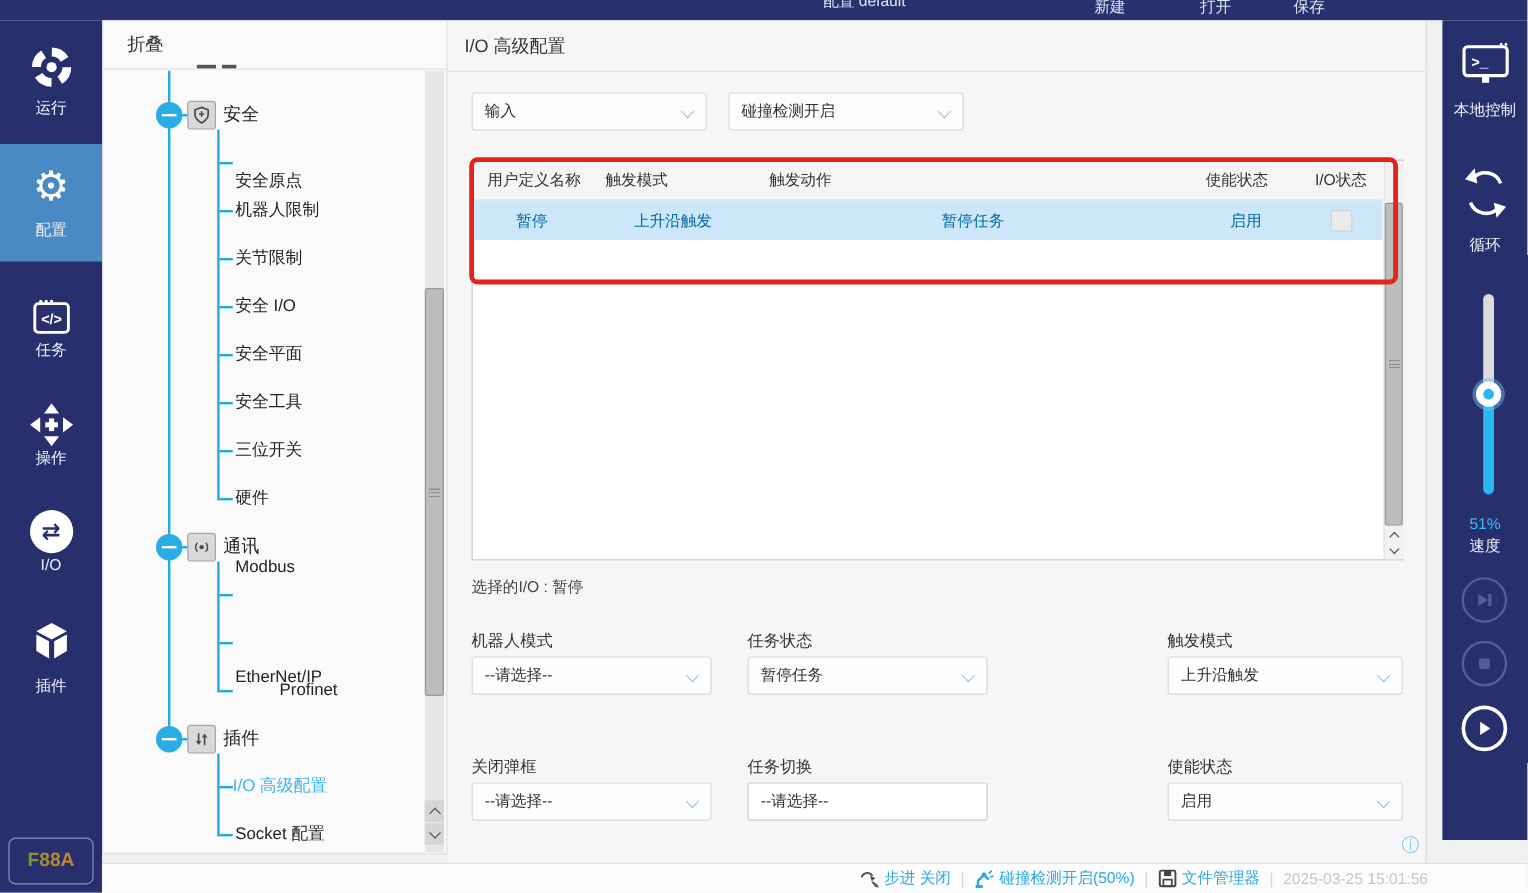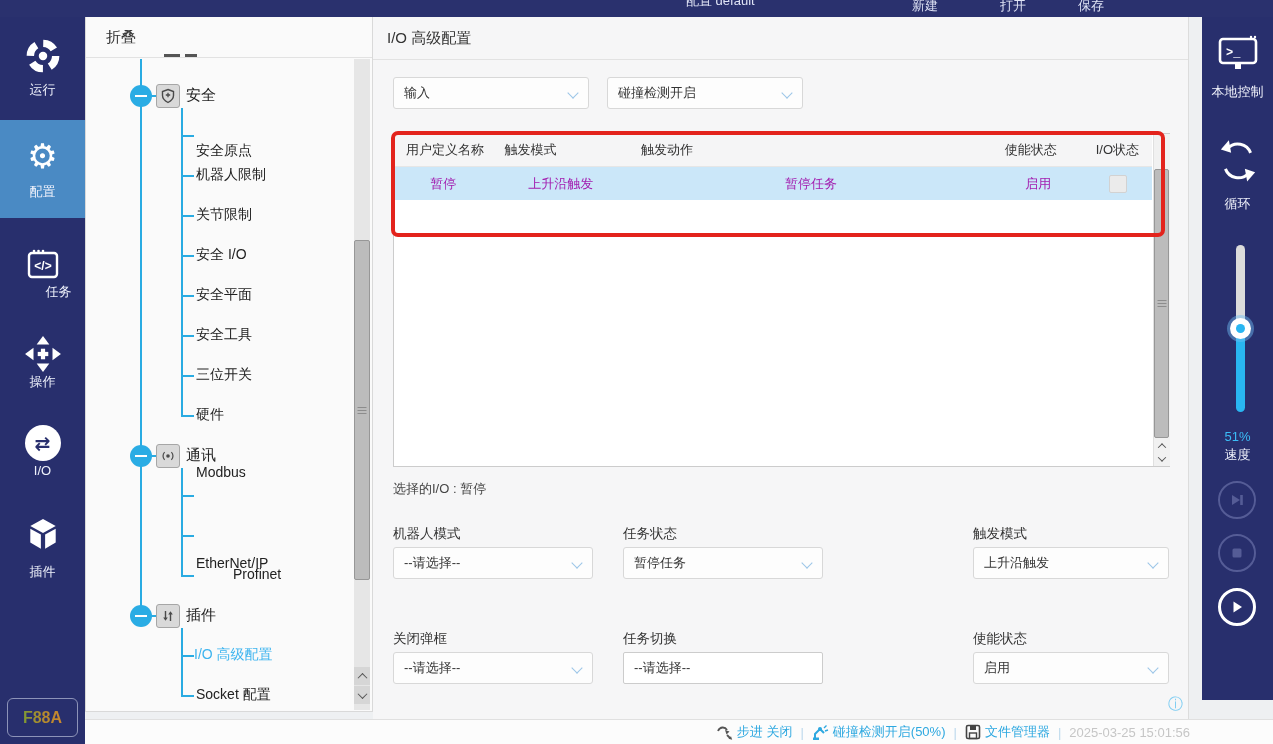--- a/index.html
+++ b/index.html
@@ -60,21 +60,21 @@
       box-sizing:border-box;display:flex;align-items:center;padding-left:10px;font-size:13px;color:#333;}
 
   
   .tablebox{position:absolute;left:20px;top:116px;width:777px;height:334px;background:#fff;
             border:1px solid #ccc;box-sizing:border-box;}
   .trow{position:absolute;left:0;width:758px;display:flex;}
   .trow .c1{width:13%;} .trow .c2{width:18%;} .trow .c3{width:48%;} .trow .c4{width:12%;} .trow .c5{width:9%;}
   .thead{top:0;height:33px;background:#f5f5f6;border-bottom:1px solid #e6e6e6;box-sizing:border-box;}
   .thead div{font-size:13px;color:#333;display:flex;align-items:center;padding-left:12px;box-sizing:border-box;}
   .tbody-row{top:33px;height:33px;background:#cbe7f9;cursor:pointer;}
-  .tbody-row div{font-size:13px;color:#a21caf;display:flex;align-items:center;justify-content:center;}
+  .tbody-row div{font-size:13px;color:#0369a1;display:flex;align-items:center;justify-content:center;}
   .checkbox{width:16px;height:16px;background:#ebebeb;border:1px solid #d2d2d2;border-radius:2px;}
   .redbox{position:absolute;left:-3px;top:-3px;width:766px;height:98px;border:4px solid #e3231c;
           border-radius:7px;pointer-events:none;z-index:6;}
 
   .flabel{position:absolute;font-size:13.5px;color:#333;}
   .selio{position:absolute;left:20px;top:463px;font-size:13px;color:#444;}
   .infoi{position:absolute;left:795px;top:678px;font-size:15px;color:#7fcdf2;}
 
   
   .gapcol{position:absolute;left:1188px;top:17px;width:14px;height:702px;background:#eef0f2;border-left:1px solid #dcdcdc;}
@@ -121,21 +121,21 @@
 
     <div class="icon-center" style="top:232px;">
       <svg width="36" height="32" viewBox="0 0 36 32">
         <rect x="4" y="4" width="28" height="24" rx="3" fill="none" stroke="#fff" stroke-width="2.4"></rect>
         <circle cx="9" cy="2" r="1.3" fill="#fff"></circle>
           <circle cx="13.5" cy="2" r="1.3" fill="#fff"></circle>
           <circle cx="18" cy="2" r="1.3" fill="#fff"></circle>
         <text x="18" y="21" text-anchor="middle" font-size="12" font-weight="bold" fill="#fff" font-family="Liberation Sans, sans-serif">&lt;/&gt;</text>
       </svg>
     </div>
-    <div class="item-label" style="top:266px;padding-left:16px;">任务</div>
+    <div class="item-label" style="top:266px;">任务</div>
 
     <div class="icon-center" style="top:318px;">
       <svg width="38" height="38" viewBox="0 0 36 36">
         <polygon points="18,1 12,9 24,9" fill="#fff"></polygon>
         <polygon points="18,35 12,27 24,27" fill="#fff"></polygon>
         <polygon points="1,18 9,12 9,24" fill="#fff"></polygon>
         <polygon points="35,18 27,12 27,24" fill="#fff"></polygon>
         <rect x="13" y="16" width="10" height="4" fill="#fff"></rect>
         <rect x="16" y="13" width="4" height="10" fill="#fff"></rect>
       </svg>

